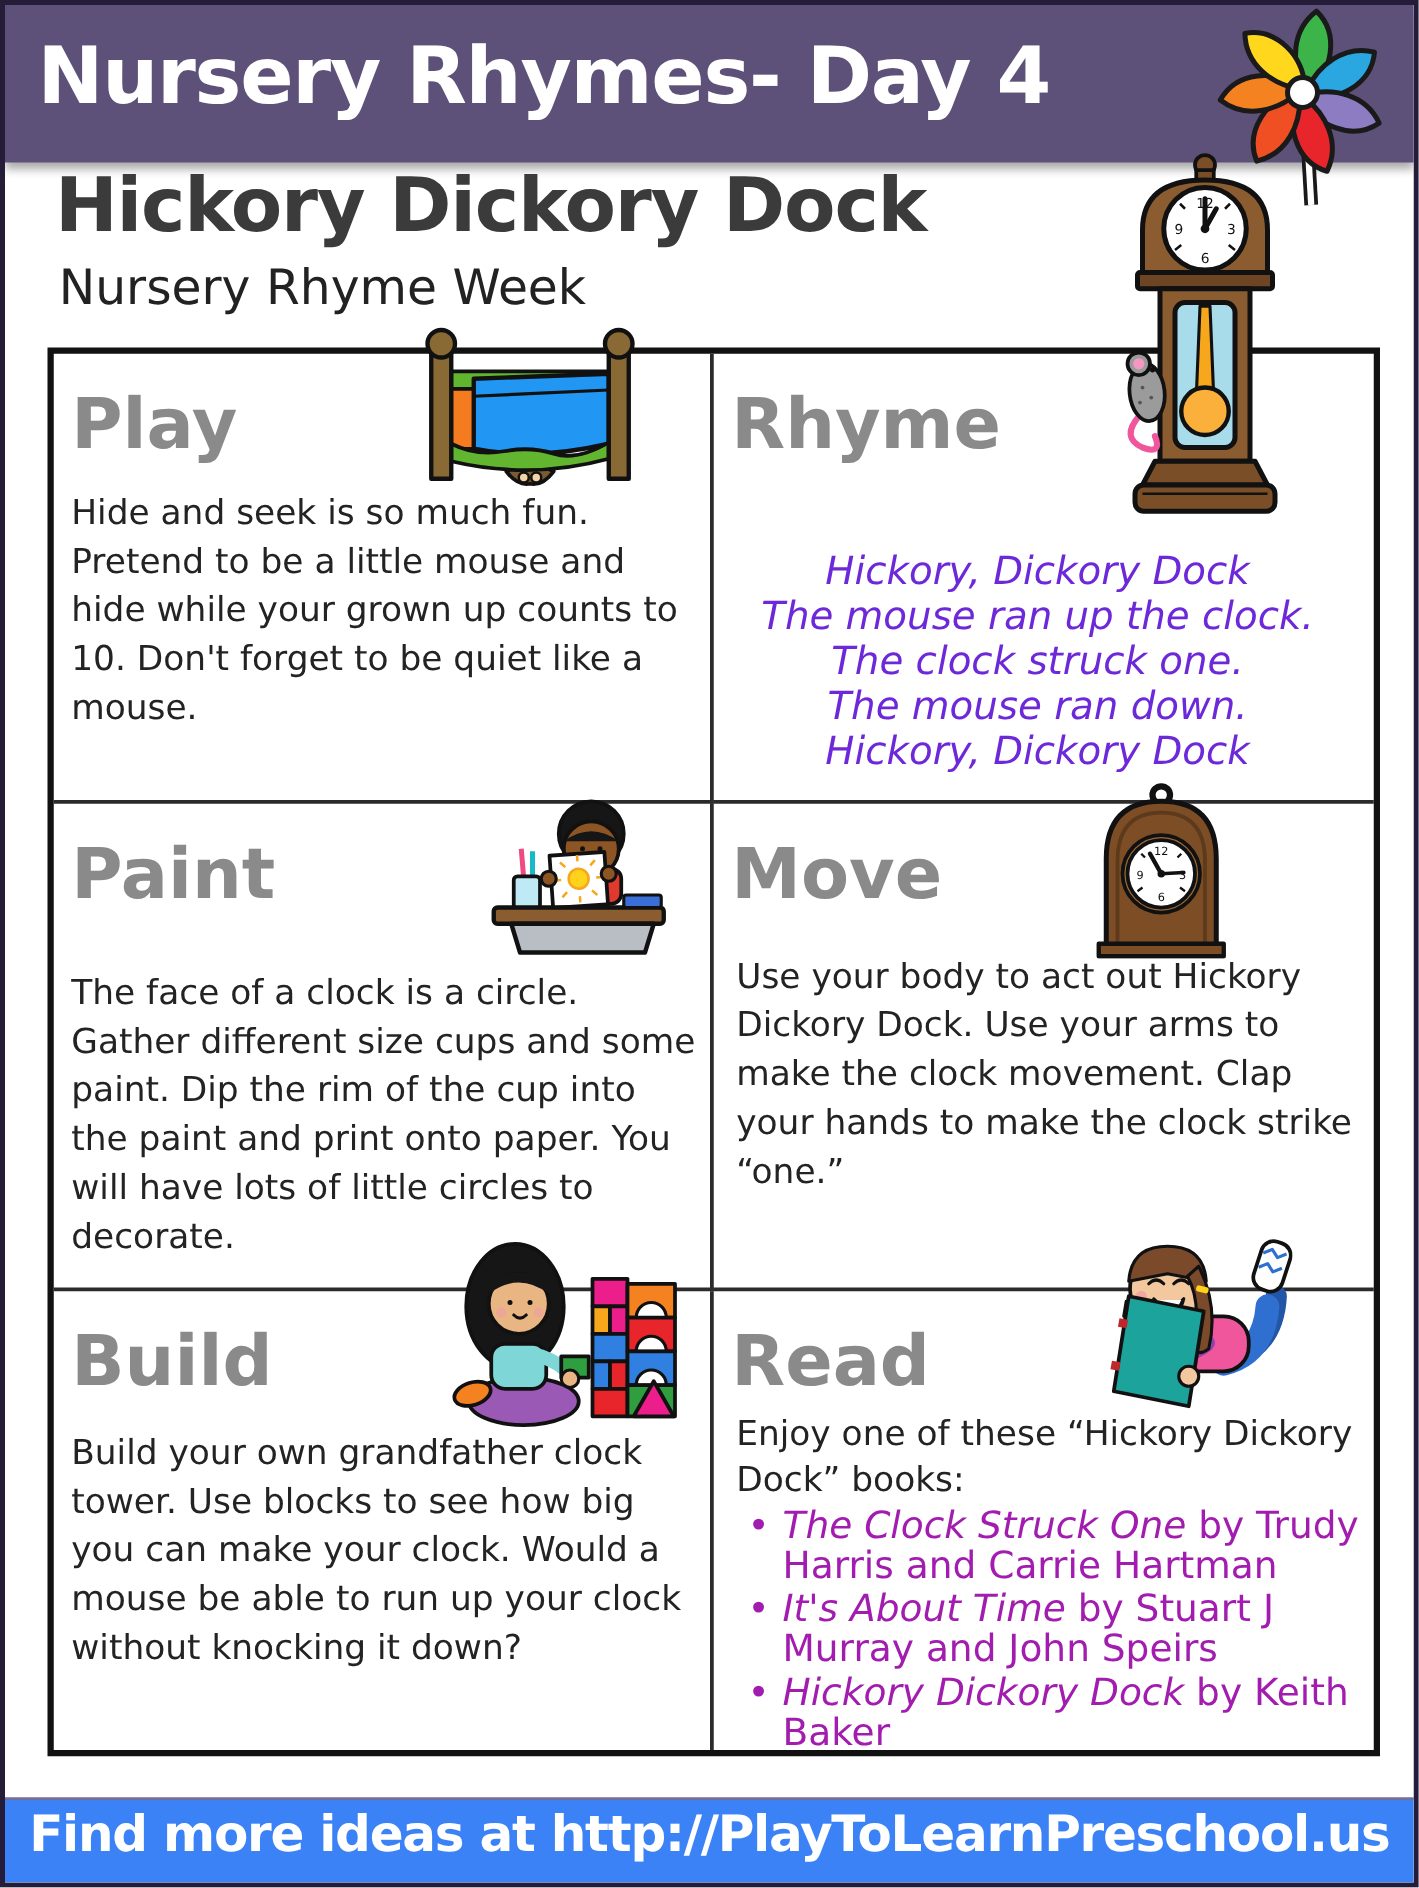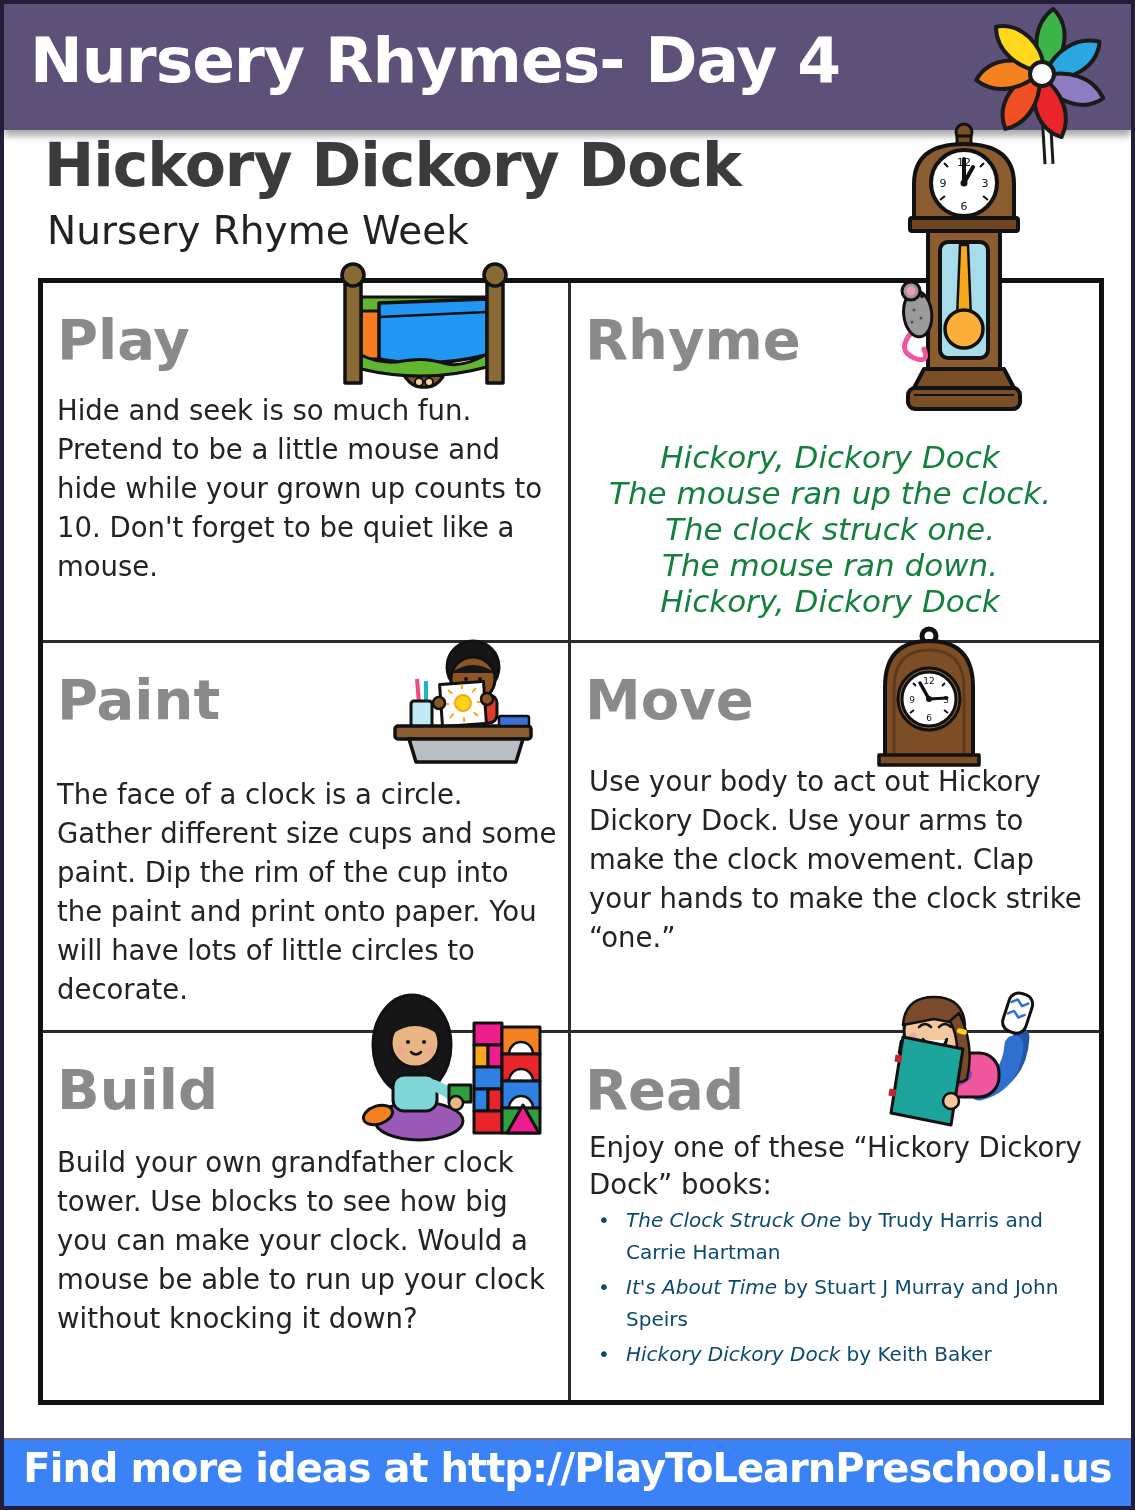--- a/index.html
+++ b/index.html
@@ -46,27 +46,27 @@
   .body-text {
     position:absolute; left:14px; right:8px; font-size:27.5px; line-height:39px;
     color:#232323;
   }
   .cell-play  .body-text { top:108px; }
   .cell-paint .body-text { top:132px; }
   .cell-move  .body-text { top:119px; left:18px; }
   .cell-build .body-text { top:110px; }
   .rhyme-lines {
     position:absolute; left:0; right:10px; top:156px; text-align:center;
-    font-style:italic; font-size:31px; line-height:36px; color:#15803d;
+    font-style:italic; font-size:31px; line-height:36px; color:#6d28d9;
   }
   .read-intro { position:absolute; left:18px; right:8px; top:96px; font-size:27.5px; line-height:37px; color:#232323; }
   .book-list { position:absolute; left:18px; right:6px; top:172px; list-style:none; }
   .book-list li {
-    position:relative; padding-left:37px; font-size:20px; line-height:31.5px;
-    color:#0c4a6e; margin-bottom:4px;
+    position:relative; padding-left:37px; font-size:30px; line-height:31.5px;
+    color:#a21caf; margin-bottom:4px;
   }
   .book-list li::before { content:"•"; position:absolute; left:9px; top:0; }
   .book-title { font-style:italic; }
   
   .illu { position:absolute; z-index:3; }
   .illu-bed      { left:292px; top:-24px; }
   .illu-painter  { left:330px; top:-4px; }
   .illu-mclock   { left:302px; top:-18px; }
   .illu-blocks   { left:294px; top:-46px; }
   .illu-reader   { left:268px; top:-48px; }

